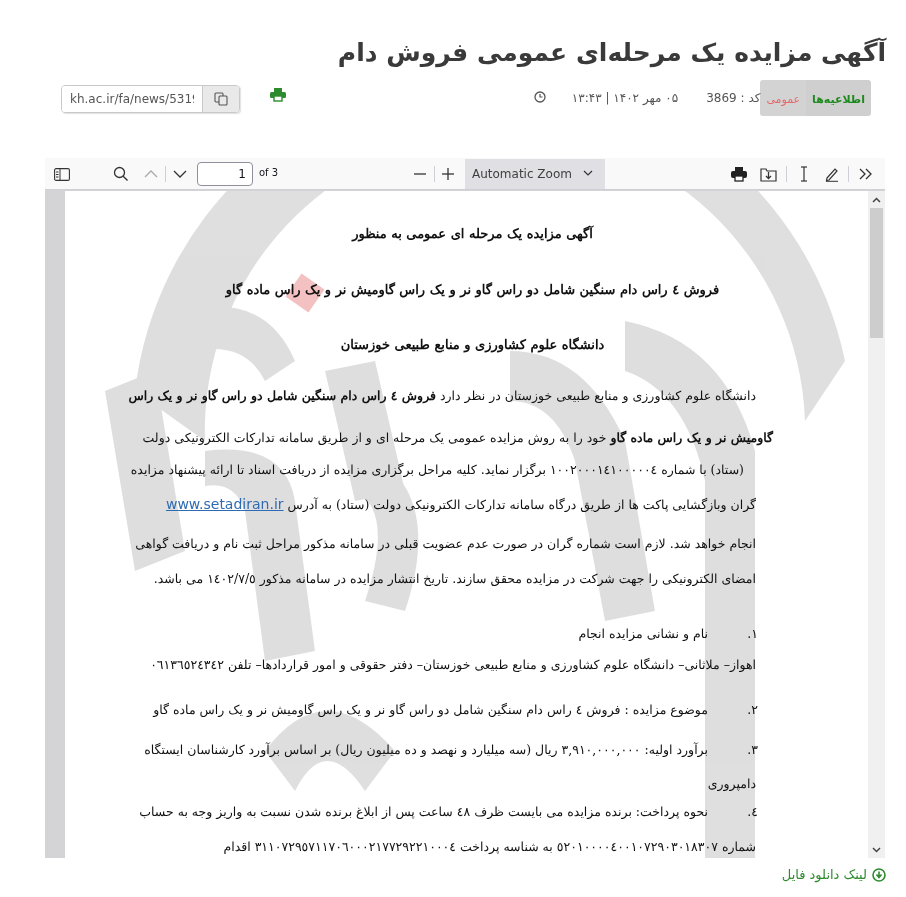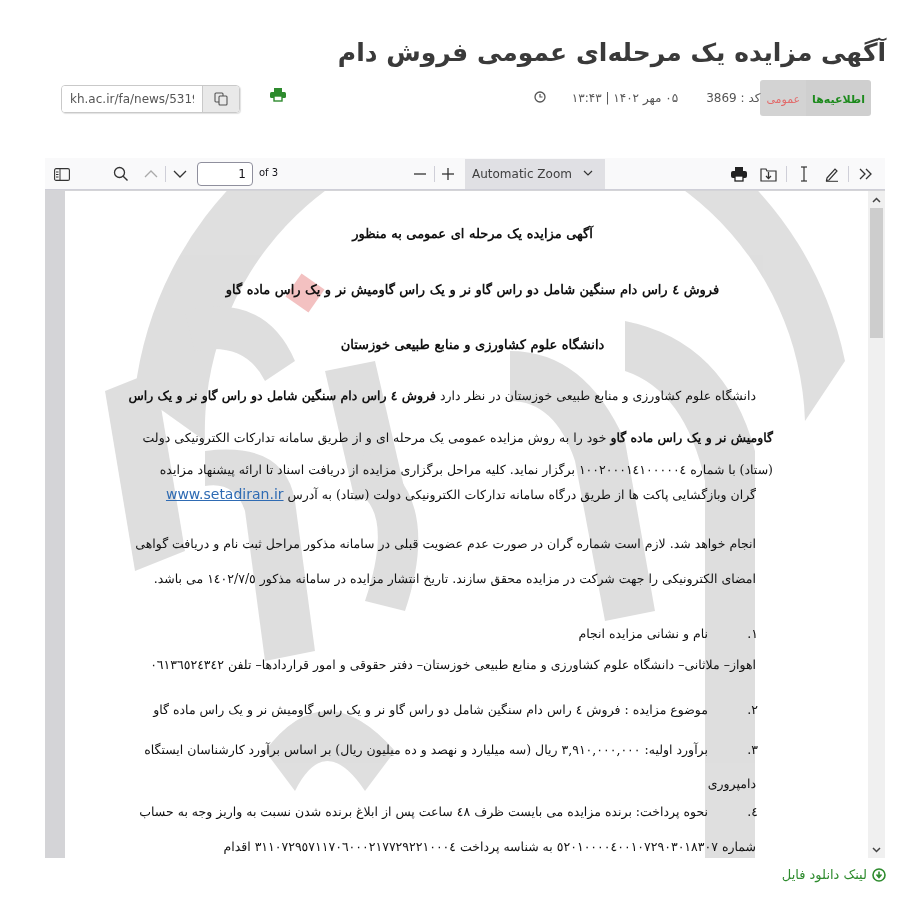--- a/index.html
+++ b/index.html
@@ -237,22 +237,22 @@
       <div class="line center" style="top:35px">آگهی مزایده یک مرحله ای عمومی به منظور</div>
       <div class="line center" style="top:91px">فروش ٤ راس دام سنگین شامل دو راس گاو نر و یک راس گاومیش نر و یک راس ماده گاو</div>
       <div class="line center" style="top:146px">دانشگاه علوم کشاورزی و منابع طبیعی خوزستان</div>
 
       <div class="line para" style="top:197px; right:112px">
         <span>دانشگاه علوم کشاورزی و منابع طبیعی خوزستان در نظر دارد </span><span class="b">فروش ٤ راس دام سنگین شامل دو راس گاو نر و یک راس</span>
       </div>
       <div class="line para" style="top:239px; right:95px">
         <span class="b">گاومیش نر و یک راس ماده گاو</span><span> خود را به روش مزایده عمومی یک مرحله ای و از طریق سامانه تدارکات الکترونیکی دولت</span>
       </div>
-      <div class="line para" style="top:271px; right:95px">(ستاد) با شماره ١٠٠٢٠٠٠١٤١٠٠٠٠٠٤ برگزار نماید.  کلیه مراحل برگزاری مزایده از دریافت اسناد تا ارائه پیشنهاد مزایده</div>
-      <div class="line para" style="top:295px; right:112px">
+      <div class="line para" style="top:271px; right:124px">(ستاد) با شماره ١٠٠٢٠٠٠١٤١٠٠٠٠٠٤ برگزار نماید.  کلیه مراحل برگزاری مزایده از دریافت اسناد تا ارائه پیشنهاد مزایده</div>
+      <div class="line para" style="top:305px; right:112px">
         <span>گران وبازگشایی پاکت ها از طریق درگاه سامانه تدارکات الکترونیکی دولت (ستاد) به آدرس </span>
         <span class="link">www.setadiran.ir</span>
       </div>
       <div class="line para" style="top:345px; right:112px">انجام خواهد شد. لازم است شماره گران در صورت عدم عضویت قبلی در سامانه مذکور مراحل ثبت نام و دریافت گواهی</div>
       <div class="line para" style="top:380px; right:112px">امضای الکترونیکی را جهت شرکت در مزایده محقق سازند. تاریخ انتشار مزایده در سامانه مذکور ١٤٠٢/٧/٥ می باشد.</div>
 
       <div class="line para" style="top:435px; right:110px">
         <span class="num">١.</span><span>نام و نشانی مزایده انجام</span>
       </div>
       <div class="line para" style="top:466px; right:112px">اهواز– ملاثانی– دانشگاه علوم کشاورزی و منابع طبیعی خوزستان– دفتر حقوقی و امور قراردادها– تلفن ٠٦١٣٦٥٢٤٣٤٢</div>

